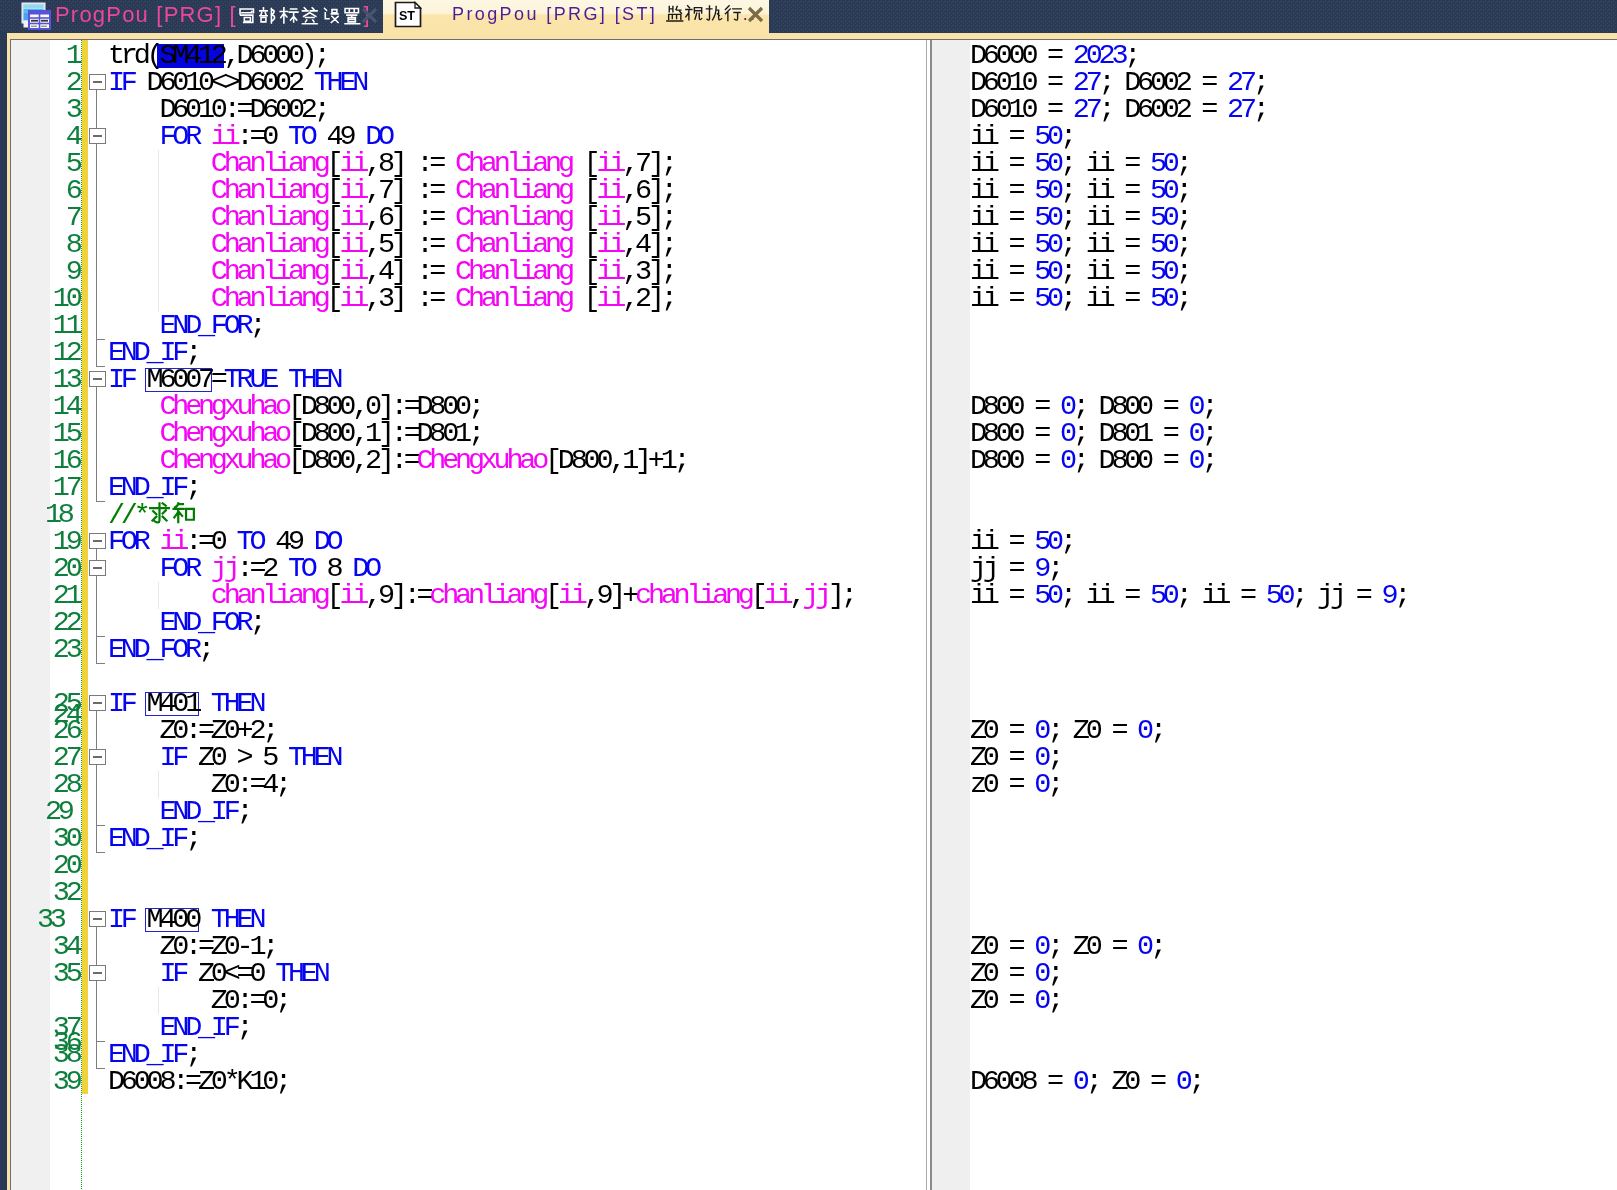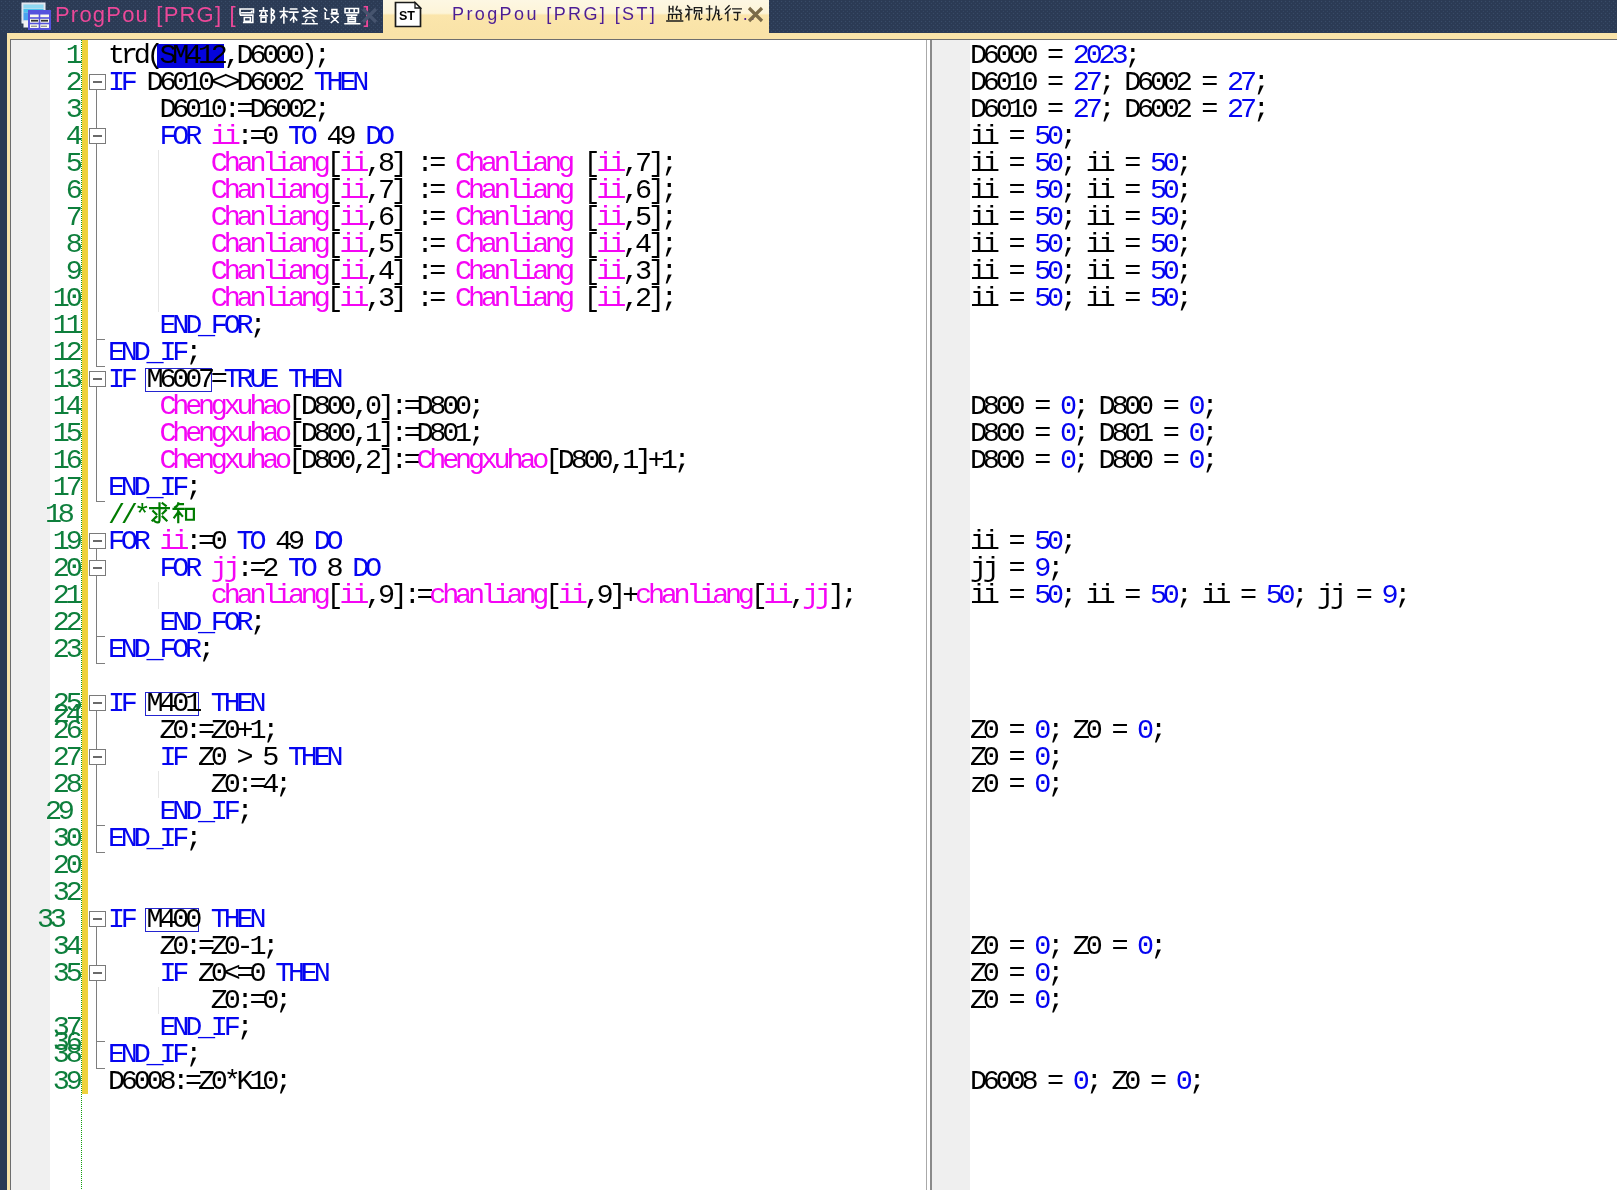--- a/index.html
+++ b/index.html
@@ -169,21 +169,21 @@
 <pre class="r" style="left:108px;top:582.3px">        <span class="m">chanliang</span>[<span class="m">ii</span>,9]:=<span class="m">chanliang</span>[<span class="m">ii</span>,9]+<span class="m">chanliang</span>[<span class="m">ii</span>,<span class="m">jj</span>];</pre>
 <pre class="r" style="left:970px;top:582.3px">ii = <span class="v">50</span>; ii = <span class="v">50</span>; ii = <span class="v">50</span>; jj = <span class="v">9</span>;</pre>
 <pre class="r num" style="left:52.8px;top:609.3px">22</pre>
 <pre class="r" style="left:108px;top:609.3px">    <span class="k">END_FOR</span>;</pre>
 <pre class="r num" style="left:52.8px;top:636.3px">23</pre>
 <pre class="r" style="left:108px;top:636.3px"><span class="k">END_FOR</span>;</pre>
 <pre class="r num" style="left:52.8px;top:701px">24</pre>
 <pre class="r num" style="left:52.8px;top:690.3px">25</pre>
 <pre class="r" style="left:108px;top:690.3px"><span class="k">IF</span> M401 <span class="k">THEN</span></pre>
 <pre class="r num" style="left:52.8px;top:717.3px">26</pre>
-<pre class="r" style="left:108px;top:717.3px">    Z0:=Z0+1;</pre>
+<pre class="r" style="left:108px;top:717.3px">    Z0:=Z0+2;</pre>
 <pre class="r" style="left:970px;top:717.3px">Z0 = <span class="v">0</span>; Z0 = <span class="v">0</span>;</pre>
 <pre class="r num" style="left:52.8px;top:744.3px">27</pre>
 <pre class="r" style="left:108px;top:744.3px">    <span class="k">IF</span> Z0 &gt; 5 <span class="k">THEN</span></pre>
 <pre class="r" style="left:970px;top:744.3px">Z0 = <span class="v">0</span>;</pre>
 <pre class="r num" style="left:52.8px;top:771.3px">28</pre>
 <pre class="r" style="left:108px;top:771.3px">        Z0:=4;</pre>
 <pre class="r" style="left:970px;top:771.3px">z0 = <span class="v">0</span>;</pre>
 <pre class="r num" style="left:45px;top:798.3px">29</pre>
 <pre class="r" style="left:108px;top:798.3px">    <span class="k">END_IF</span>;</pre>
 <pre class="r num" style="left:52.8px;top:825.3px">30</pre>

